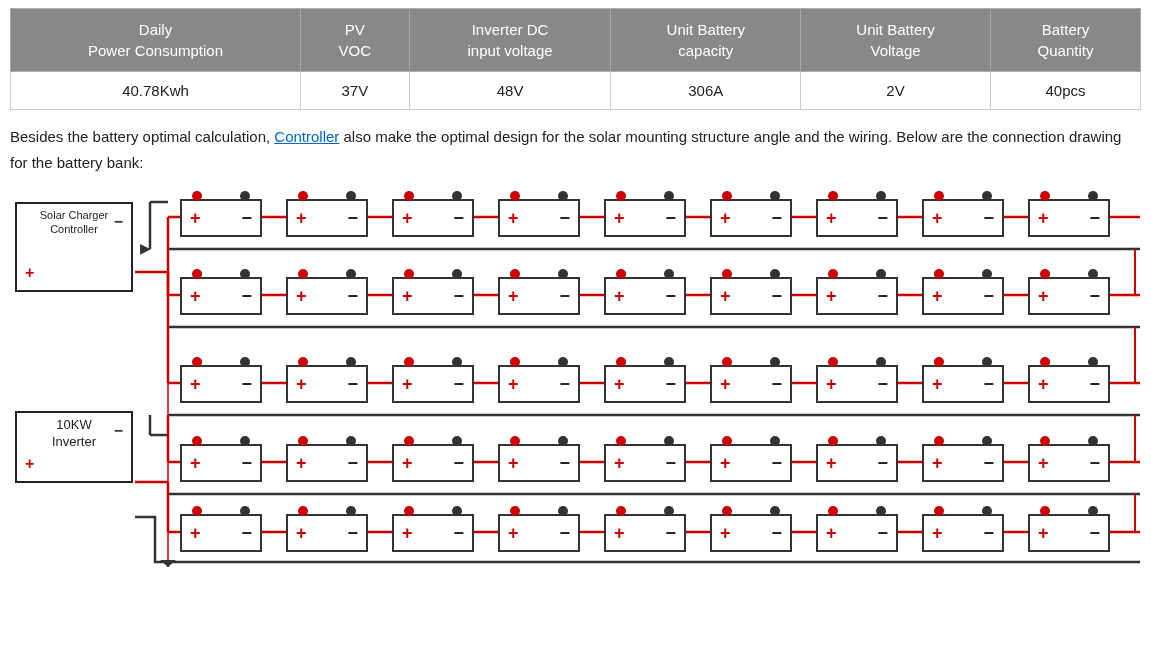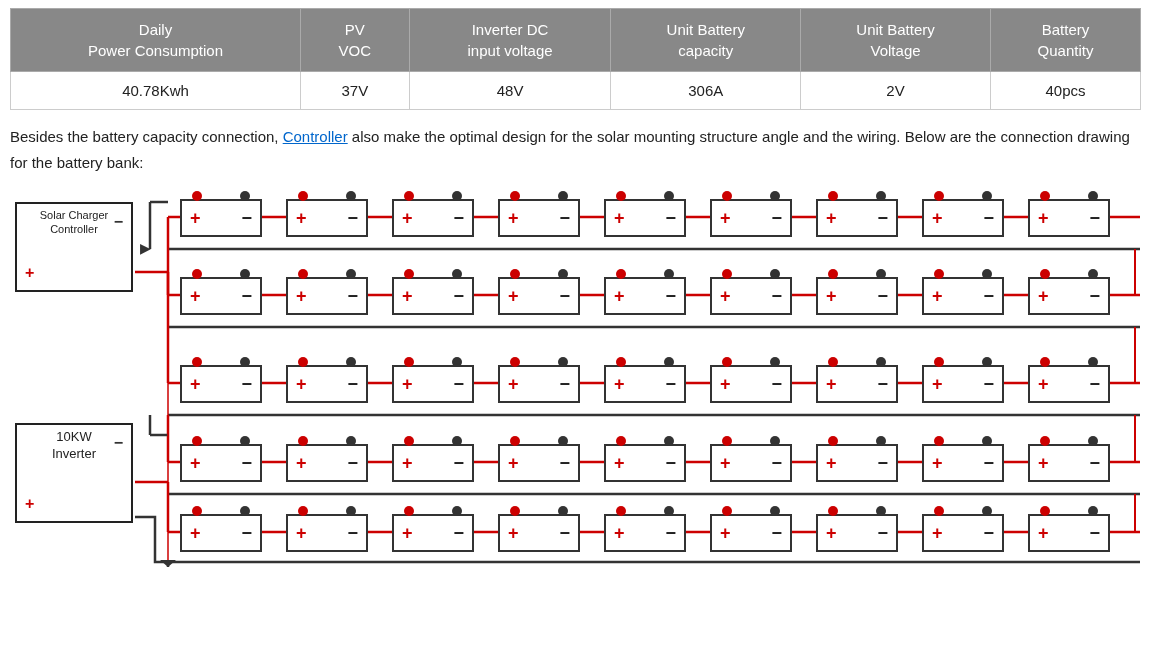--- a/index.html
+++ b/index.html
@@ -152,21 +152,21 @@
       <td>37V</td>
       <td>48V</td>
       <td>306A</td>
       <td>2V</td>
       <td>40pcs</td>
     </tr>
   </tbody>
 </table>
 
 <p class="description">
-  <span>Besides the battery capacity connection, </span><span class="brand">Controller</span><span> also make the optimal design for the solar mounting structure angle and the wiring. Below are the connection drawing for the battery bank:</span>
+  <span>Besides the battery optimal calculation, </span><span class="brand">Controller</span><span> also make the optimal design for the solar mounting structure angle and the wiring. Below are the connection drawing for the battery bank:</span>
 </p>
 
 <div class="diagram">
 
   <svg class="wiring" xmlns="http://www.w3.org/2000/svg">
 
     <line x1="158" y1="30" x2="1130" y2="30" stroke="#cc0000" stroke-width="2.5"></line>
 
     <line x1="158" y1="62" x2="1130" y2="62" stroke="#333" stroke-width="2.5"></line>
 
@@ -219,21 +219,21 @@
   </svg>
 
   <div class="device-box" style="left:5px; top:15px; width:118px; height:90px;">
     <span>Solar Charger<br>Controller</span>
     <div style="position:absolute;bottom:6px;left:8px;font-size:16px;color:#cc0000;font-weight:bold;">+</div>
     <div style="position:absolute;top:8px;right:8px;font-size:16px;color:#333;font-weight:bold;">−</div>
   </div>
 
   <div style="position:absolute;left:130px;top:53px;font-size:14px;color:#333;">▶</div>
 
-  <div class="device-box" style="left:5px; top:236px; width:118px; height:100px;">
+  <div class="device-box" style="left:5px; top:224px; width:118px; height:72px;">
     <span style="font-size:13px;">10KW<br>Inverter</span>
     <div style="position:absolute;bottom:6px;left:8px;font-size:16px;color:#cc0000;font-weight:bold;">+</div>
     <div style="position:absolute;top:8px;right:8px;font-size:16px;color:#333;font-weight:bold;">−</div>
   </div>
 
   <div id="battery-grid">
       <div class="battery" style="left: 170px; top: 12px;">
         <div class="terminal-top-plus"></div>
         <div class="terminal-top-minus"></div>
         <span class="plus">+</span>

